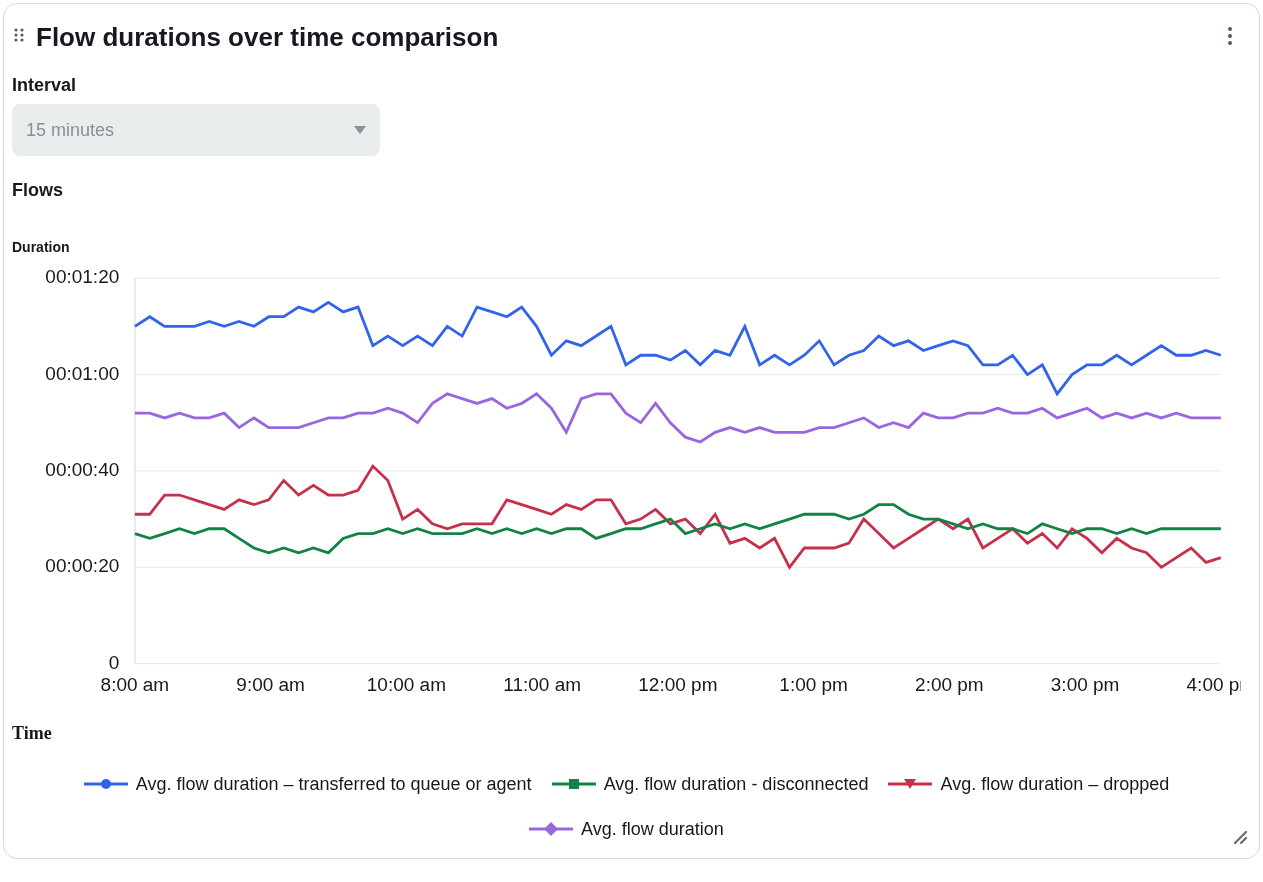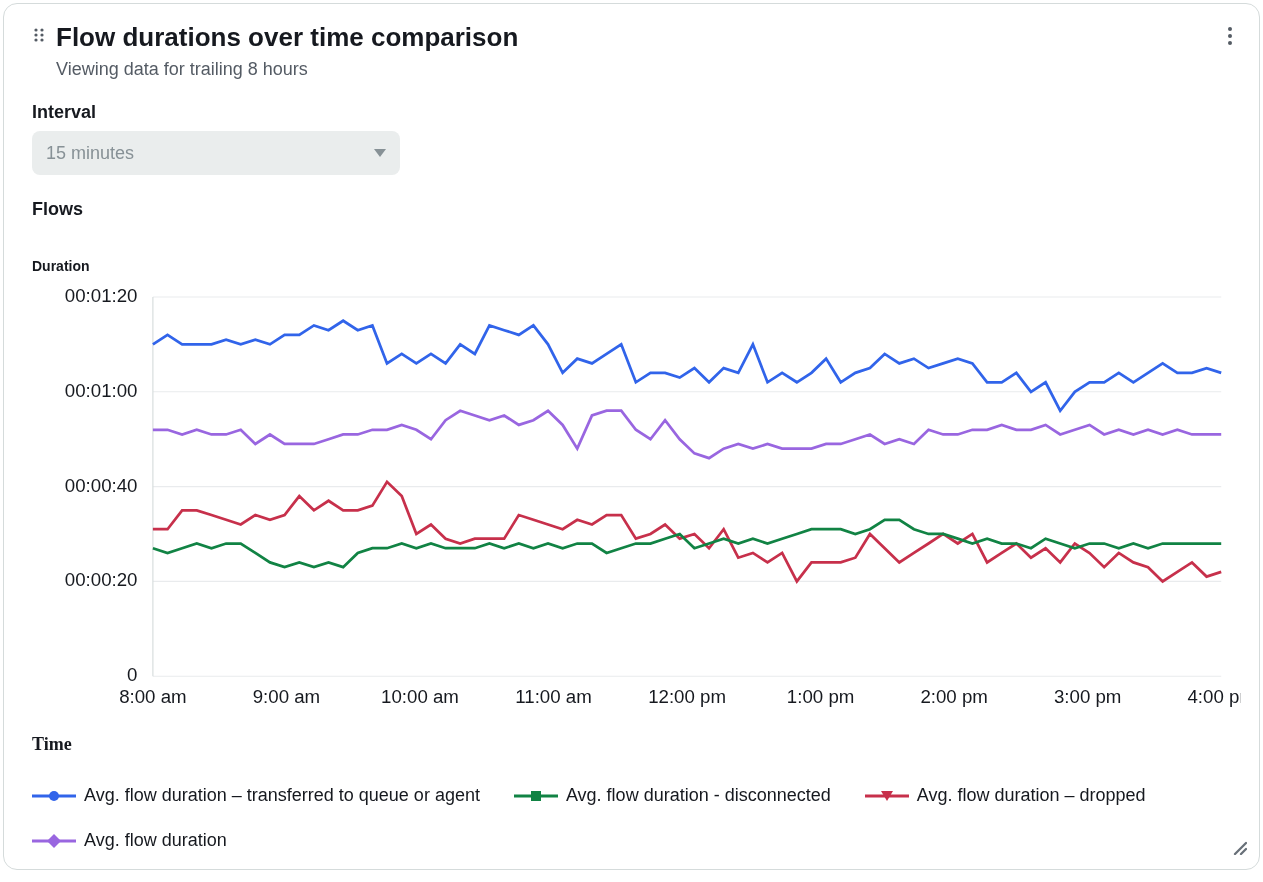--- a/index.html
+++ b/index.html
@@ -1,33 +1,33 @@
 <!DOCTYPE html>
 <html><head>
 <meta charset="utf-8">
 <style>
   html,body{margin:0;padding:0;font-family:"Amazon Ember","Helvetica Neue",Arial,sans-serif;color:#16191f;background:#ffffff;}
-  .panel{border:1px solid #d5dbdb;border-radius:14px;margin:3px 3px 17px 3px;padding:18px 18px 18px 28px;position:relative;box-sizing:border-box;background:#fff;}
+  .panel{border:1px solid #d5dbdb;border-radius:14px;margin:3px 3px 17px 3px;padding:18px 18px 18px 8px;position:relative;box-sizing:border-box;background:#fff;}
   .header-row{display:flex;align-items:flex-start;}
   .drag-handle{width:16px;height:16px;margin-top:6px;margin-right:8px;color:#545b64;flex-shrink:0;}
   .title{font-size:26px;font-weight:700;line-height:1.2;margin:0;}
   .subtitle{font-size:18px;color:#545b64;margin:6px 0 0 0;}
   .kebab{position:absolute;top:22px;right:26px;color:#545b64;cursor:pointer;}
   .controls{display:flex;gap:24px;margin-top:22px;flex-direction:column;}
   .field-label{font-size:18px;font-weight:700;margin-bottom:8px;}
-  .select{height:44px;border-radius:8px;display:flex;align-items:center;justify-content:space-between;padding:0 14px;box-sizing:border-box;font-size:18px;cursor:pointer;}
+  .select{height:52px;border-radius:8px;display:flex;align-items:center;justify-content:space-between;padding:0 14px;box-sizing:border-box;font-size:18px;cursor:pointer;}
   .select.disabled{background:#eaeded;color:#879196;width:368px;}
   .select.active{background:#ffffff;border:2px solid #687078;color:#687078;font-style:italic;width:300px;}
   .caret{border-left:6px solid transparent;border-right:6px solid transparent;border-top:8px solid currentColor;}
   .caret.teal{border-top-color:#0972a3;}
   .axis-title-y{font-size:14px;font-weight:700;margin-top:30px;}
   .chart-wrap{position:relative;margin-top:12px;}
   .chart-svg{display:block;width:100%;}
   .axis-title-x{font-size:18px;font-weight:700;text-align:left;margin-top:14px;font-family:Liberation Serif, serif;}
-  .legend{display:flex;flex-wrap:wrap;gap:24px 34px;margin-top:30px;font-size:18px;}
+  .legend{display:flex;flex-wrap:wrap;gap:24px 20px;margin-top:30px;font-size:18px;justify-content:center;}
   .legend-item{display:flex;align-items:center;gap:8px;white-space:nowrap;}
   .swatch{width:44px;height:16px;position:relative;display:inline-flex;align-items:center;justify-content:center;}
   .swatch .line{position:absolute;left:0;right:0;top:50%;height:3px;transform:translateY(-50%);}
   .swatch svg{position:relative;z-index:2;}
   .resize{position:absolute;bottom:10px;right:12px;color:#687078;}
   .ytick-label{font-size:17px;fill:#16191f;text-anchor:end;dominant-baseline:middle;}
   .xtick-label{font-size:17px;fill:#16191f;text-anchor:middle;dominant-baseline:hanging;}
   .gridline{stroke:#e9ebed;stroke-width:1;}
   .axisline{stroke:#d5dbdb;stroke-width:1;}
   .series{fill:none;stroke-width:2.5;}
@@ -45,21 +45,20 @@
             <circle cx="10" cy="2" r="1.6"></circle>
             <circle cx="4" cy="7" r="1.6"></circle>
             <circle cx="10" cy="7" r="1.6"></circle>
             <circle cx="4" cy="12" r="1.6"></circle>
             <circle cx="10" cy="12" r="1.6"></circle>
           </g>
         </svg>
     </span>
     <div>
       <h1 class="title">Flow durations over time comparison</h1>
-      <p class="subtitle">Viewing data for trailing 8 hours</p>
     </div>
   </div>
 
   <span class="kebab">
     <svg width="6" height="20" viewBox="0 0 6 20">
         <g fill="#545b64">
           <circle cx="3" cy="3" r="2"></circle>
           <circle cx="3" cy="10" r="2"></circle>
           <circle cx="3" cy="17" r="2"></circle>
         </g>

